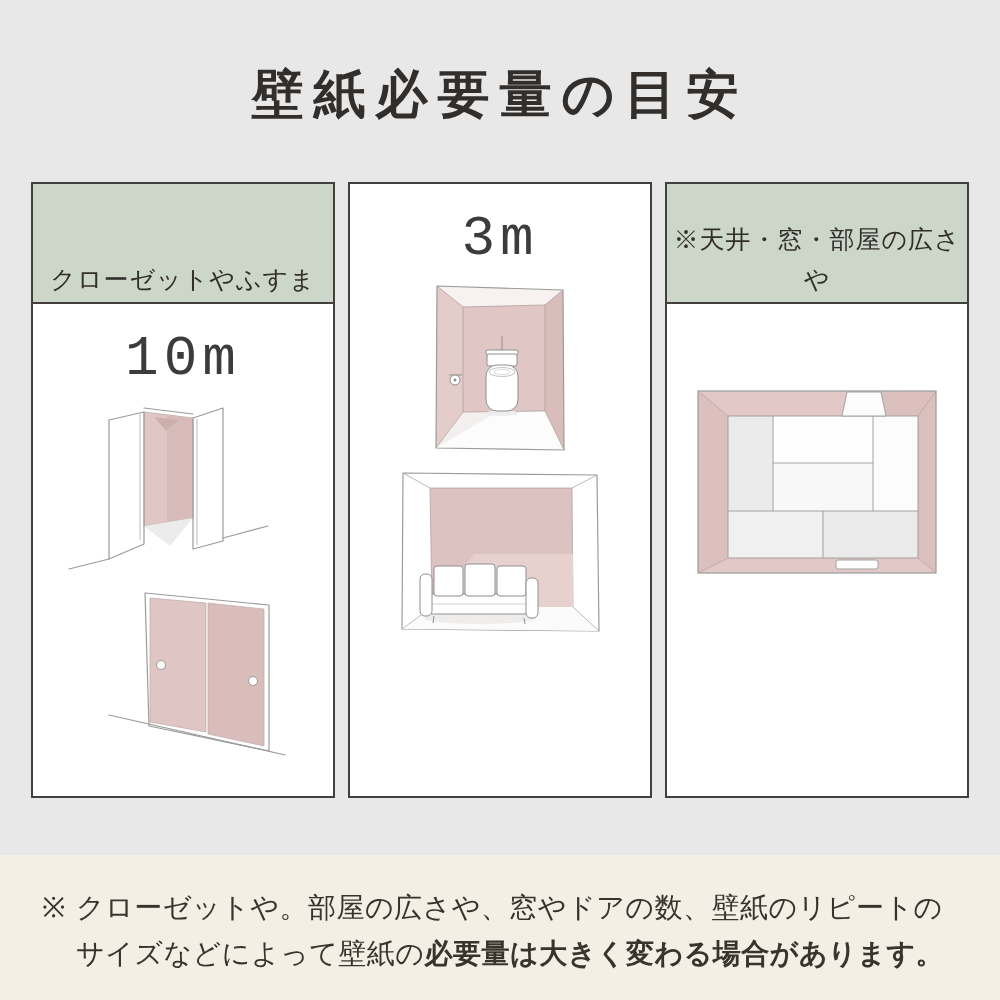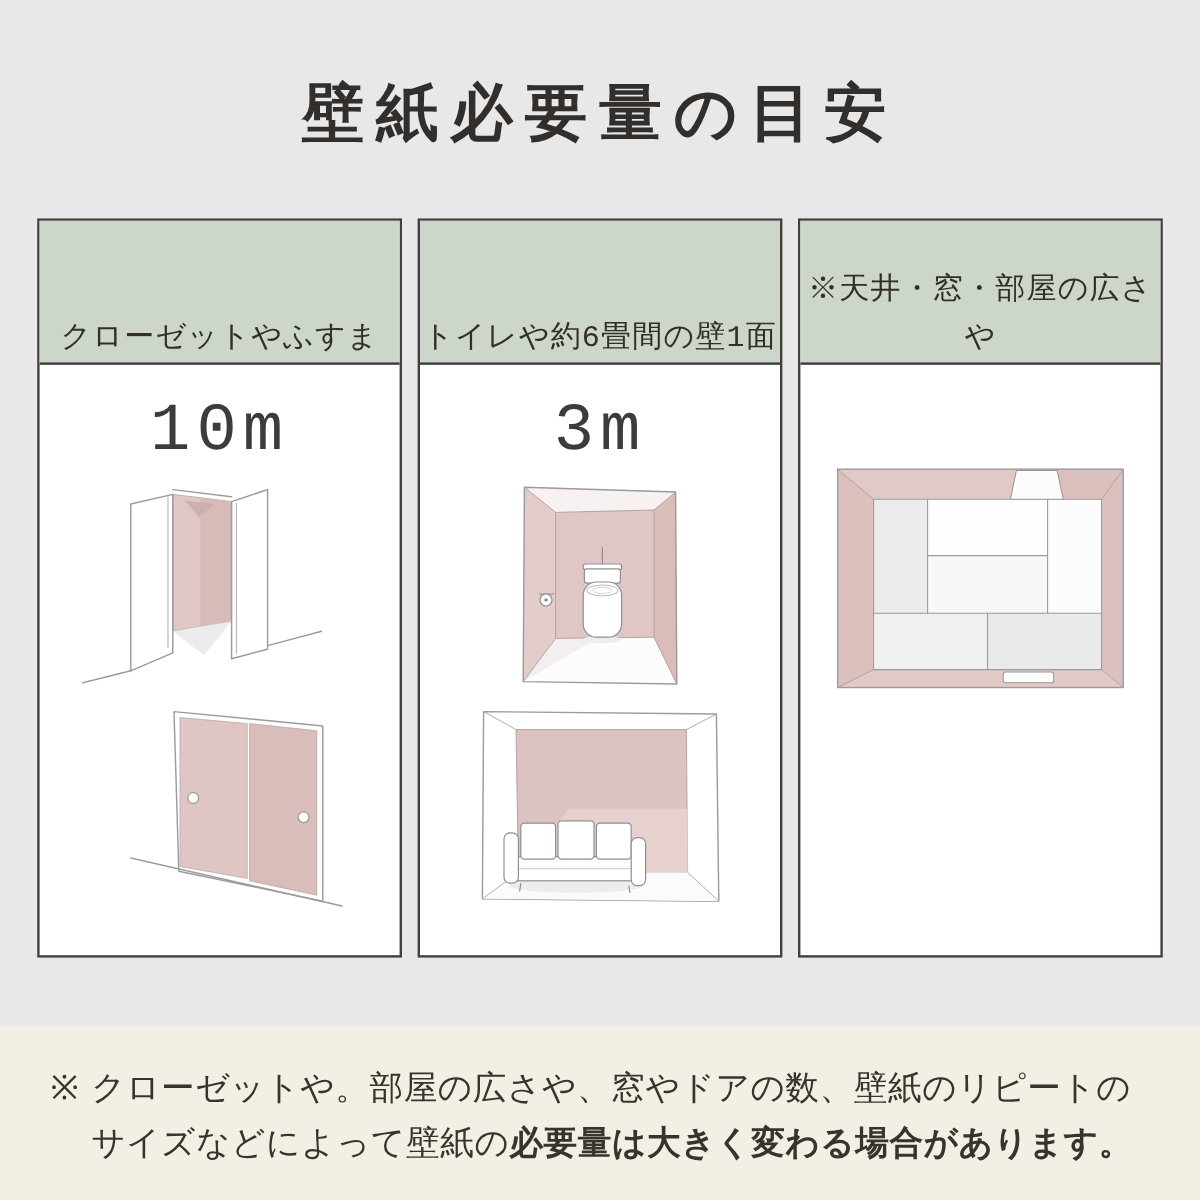--- a/index.html
+++ b/index.html
@@ -94,24 +94,20 @@
           <polygon class="sketch" points="43,13 167,25 167,171 47,146" fill="#ffffff"></polygon>
           <polygon points="48,18 104,23 104,152 48,142" fill="#dfc5c3" stroke="#bfa9a7" stroke-width="0.7"></polygon>
           <polygon points="106,23 162,29 162,166 106,154" fill="#d8bdbb" stroke="#bfa9a7" stroke-width="0.7"></polygon>
           <circle cx="59" cy="85" r="4.5" fill="#ffffff" stroke="#9b9b9b" stroke-width="1"></circle>
           <circle cx="151" cy="101" r="4.5" fill="#ffffff" stroke="#9b9b9b" stroke-width="1"></circle>
         </svg>
       </div>
     </div>
 
     <div class="column">
-      <div class="col-header">
-        <div>トイレや</div>
-        <div>約6畳間の壁1面</div>
-      </div>
       <div class="col-body">
         <div class="amount">3m</div>
 
         <svg class="illus toilet" width="130" height="168" viewBox="0 0 130 168">
           <polygon points="2,2 128,6 110,21 28,23" fill="#f7f2f1"></polygon>
           <polygon points="2,2 28,23 28,128 1,164" fill="#e4cccb"></polygon>
           <polygon points="28,23 110,21 110,127 28,128" fill="#e0c6c4"></polygon>
           <polygon points="110,21 128,6 129,166 110,127" fill="#d8bdbb"></polygon>
           <polygon points="28,128 110,127 129,166 1,164" fill="#fdfcfc"></polygon>
           <polygon points="28,128 62,128 1,164" fill="#f2efee"></polygon>

